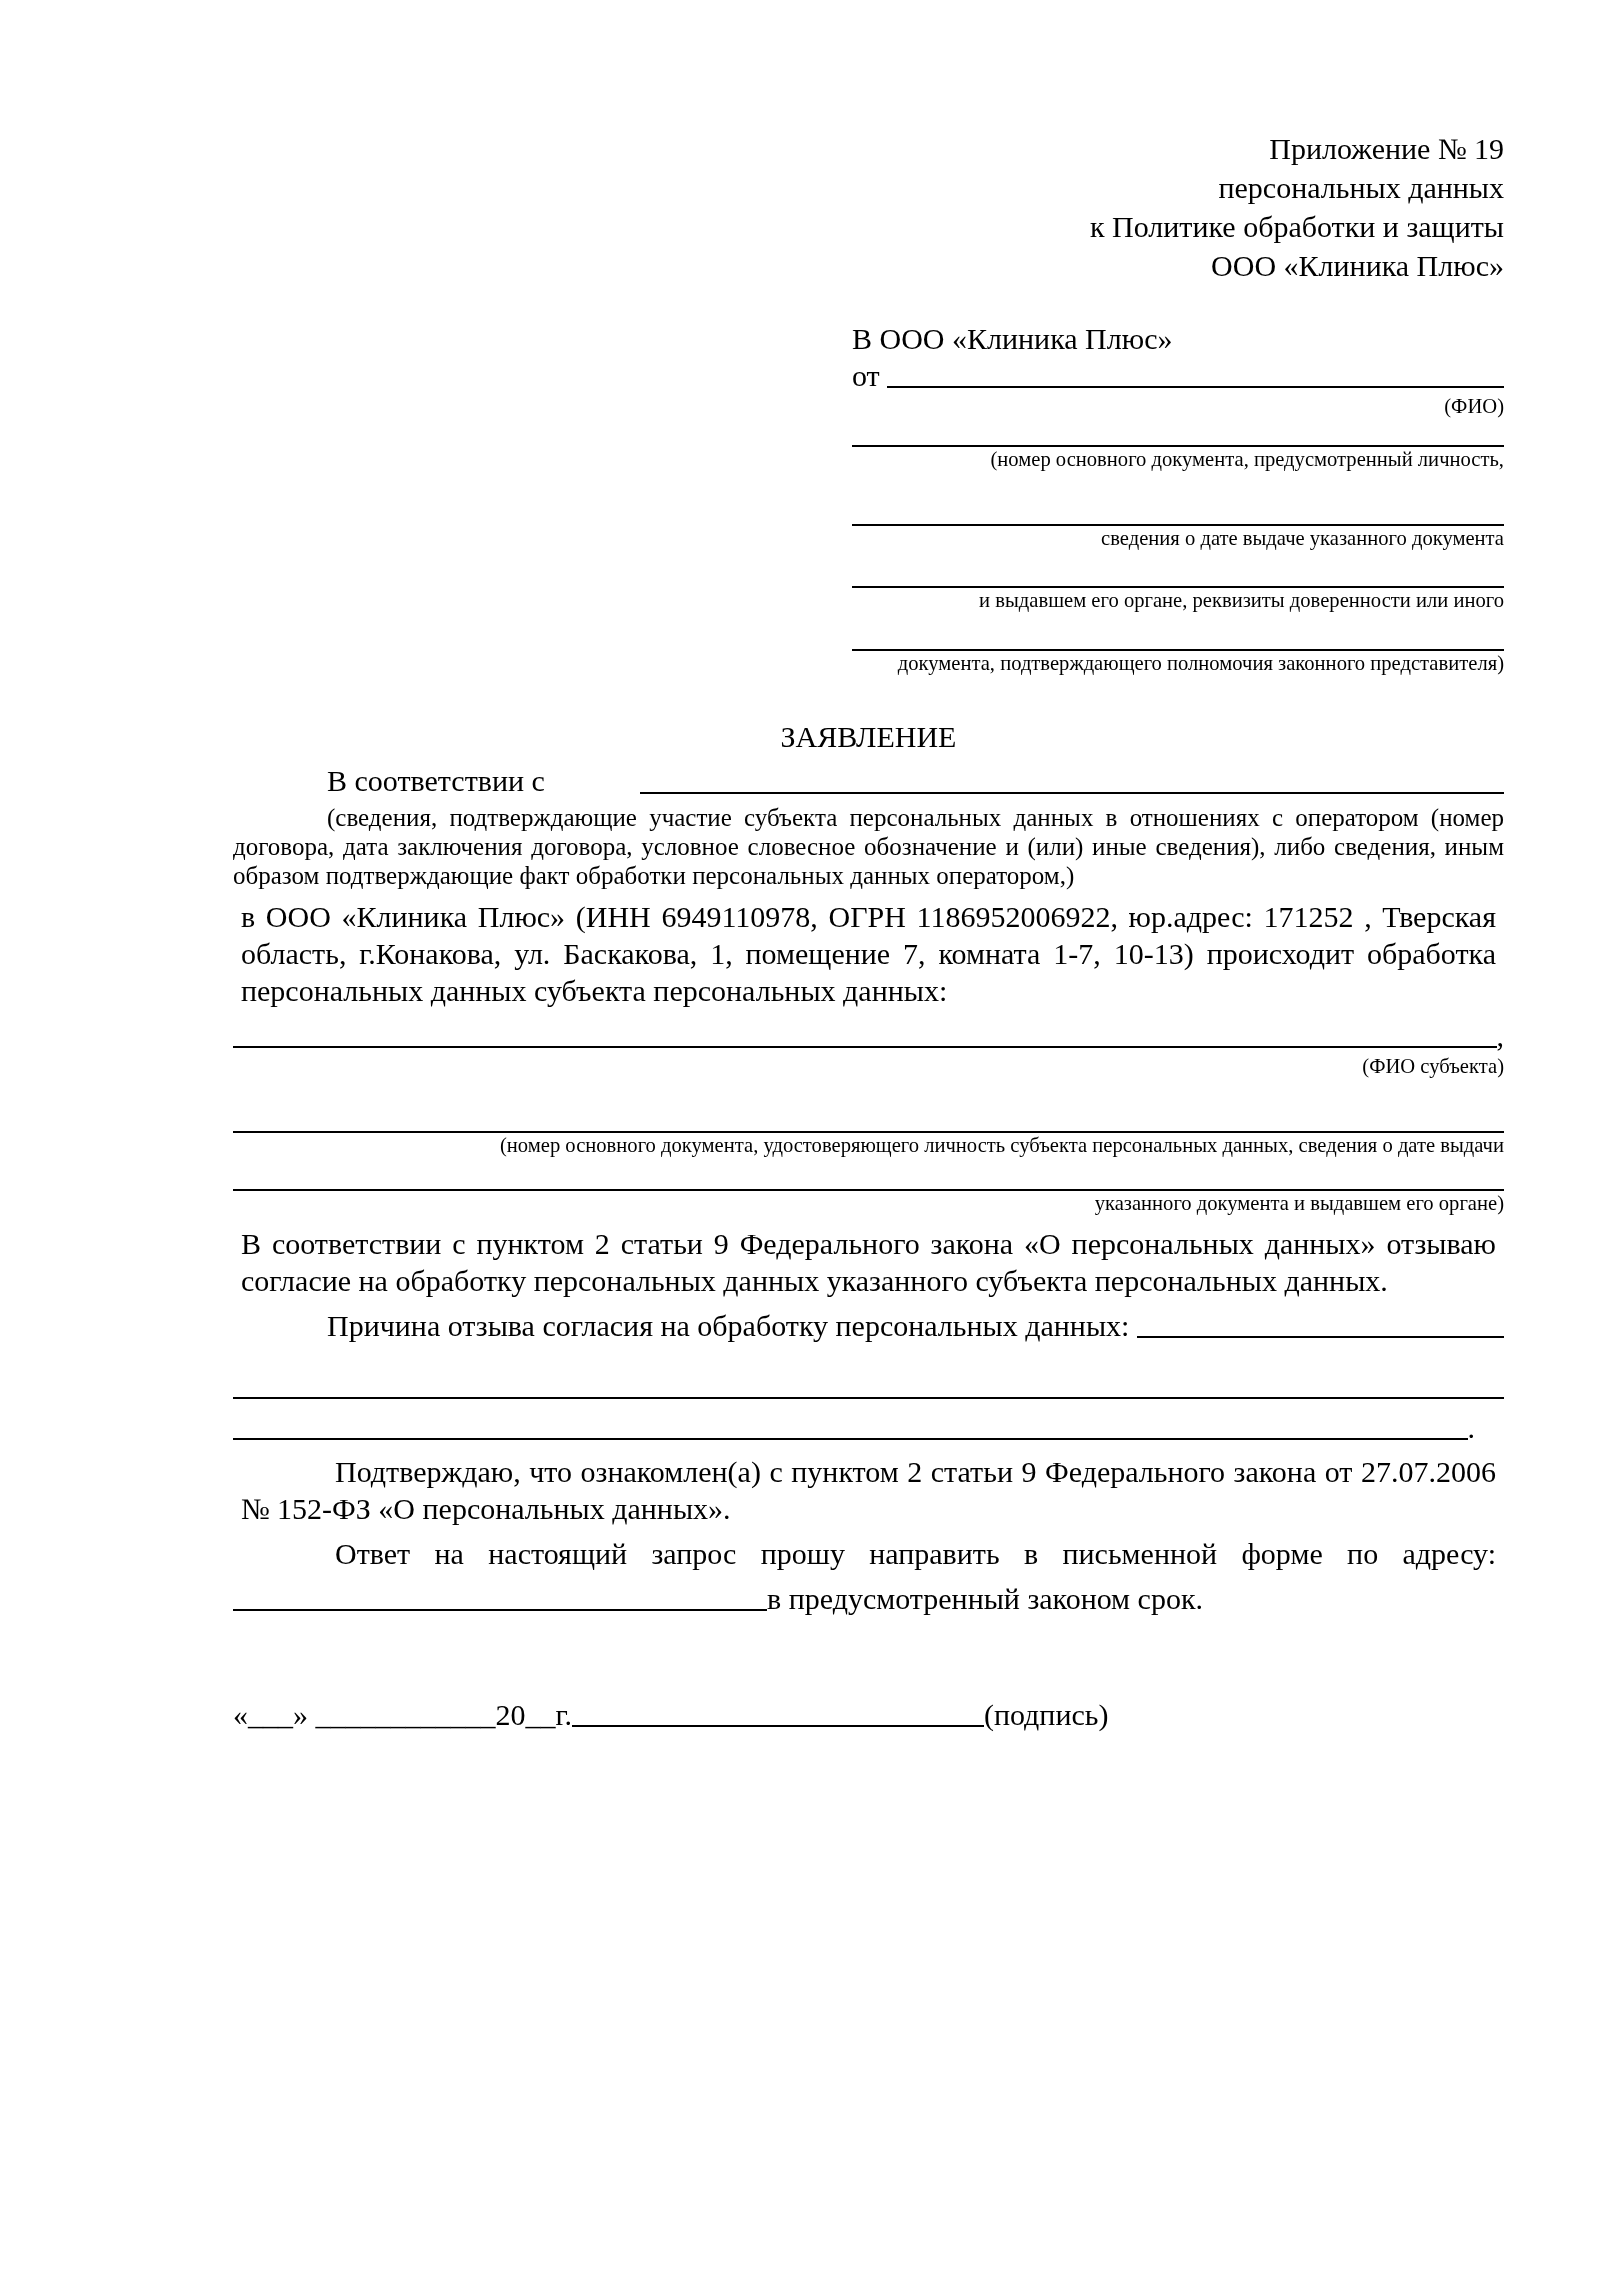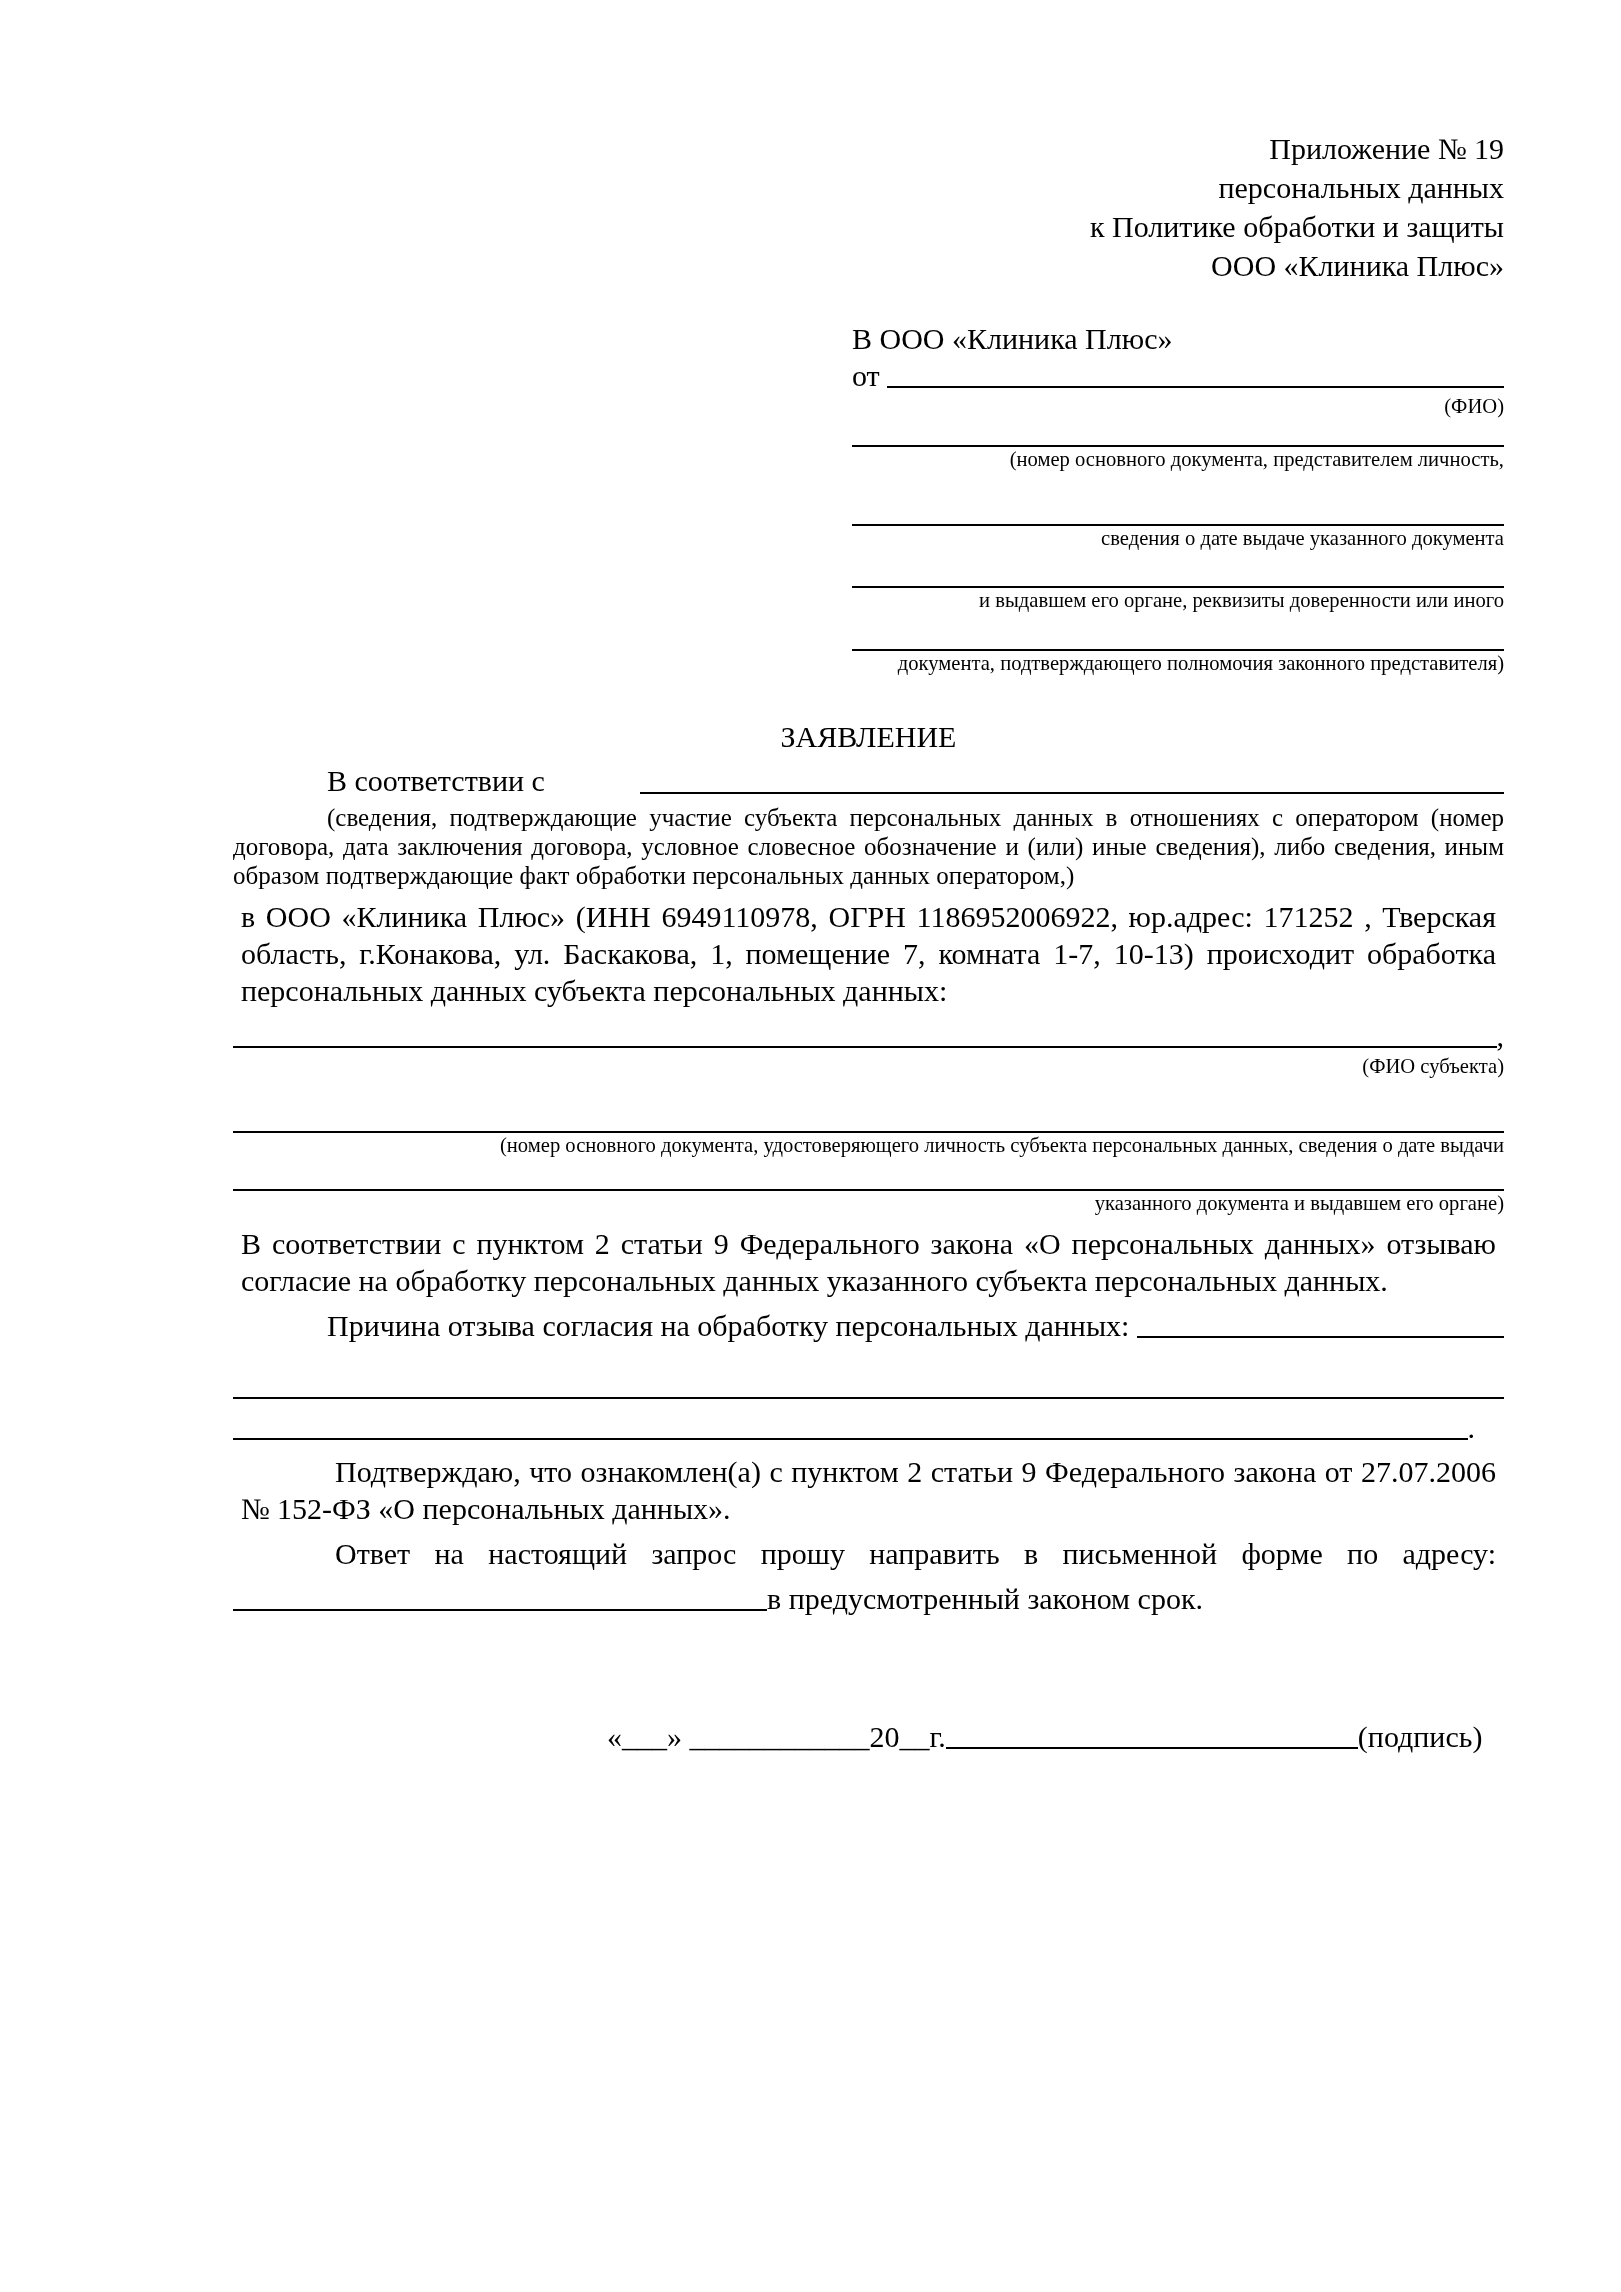--- a/index.html
+++ b/index.html
@@ -38,22 +38,22 @@
   .para.mt8{margin-top:7.8px;}
   .para.ind{text-indent:94px;}
   .para.stretch{text-align-last:justify;}
   .suffix-row{margin-top:3.9px;}
   .dot-row{margin-right:29px;}
   .confirm{margin-top:6.9px;}
   .fullblank{margin-top:28px;}
   .dotblank-wrap{margin-top:9.8px;}
   .reply-blank{width:534px;border-bottom:2.9px solid #000;margin-bottom:5.9px;}
   .bottom-row{
-    display:flex;justify-content:flex-end;align-items:flex-end;
-    margin-top:101px;
+    display:flex;justify-content:flex-start;align-items:flex-end;
+    margin-top:79px;
   }
   .sig-group{display:flex;align-items:flex-end;margin-right:21.6px;}
   .sig-blank{width:412px;border-bottom:2.9px solid #000;margin-bottom:5.9px;}
 </style>
 </head>
 <body>
 
 <div class="page">
 
   <div class="header-block">
@@ -67,21 +67,21 @@
   <div class="addressee">
     <div>В ООО «Клиника Плюс»</div>
     <div class="row">
       <span class="nowrap">от</span>
       <span class="nowrap">&nbsp;</span>
       <span class="fill"></span>
     </div>
     <div class="caption">(ФИО)</div>
 
     <div class="blankline"></div>
-    <div class="caption">(номер основного документа, представителем личность,</div>
+    <div class="caption">(номер основного документа, предусмотренный личность,</div>
 
     <div class="blankline mt26"></div>
     <div class="caption">сведения о дате выдаче указанного документа</div>
 
     <div class="blankline mt10"></div>
     <div class="caption">и выдавшем его органе, реквизиты доверенности или иного</div>
 
     <div class="blankline mt10"></div>
     <div class="caption">документа, подтверждающего полномочия законного представителя)</div>
   </div>

